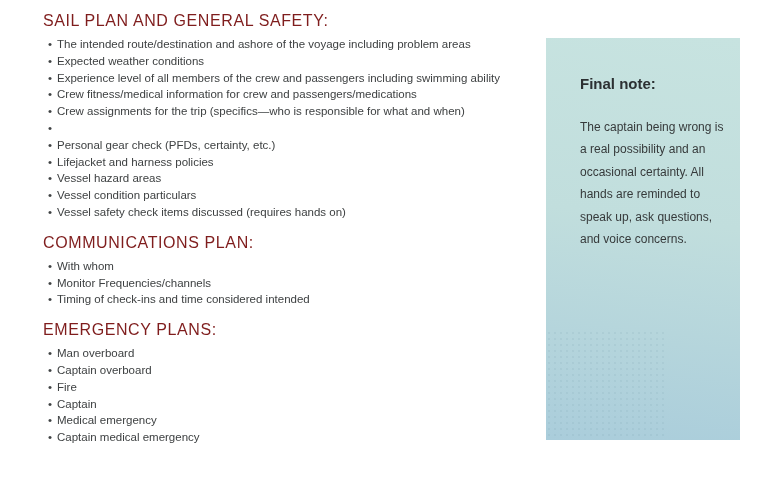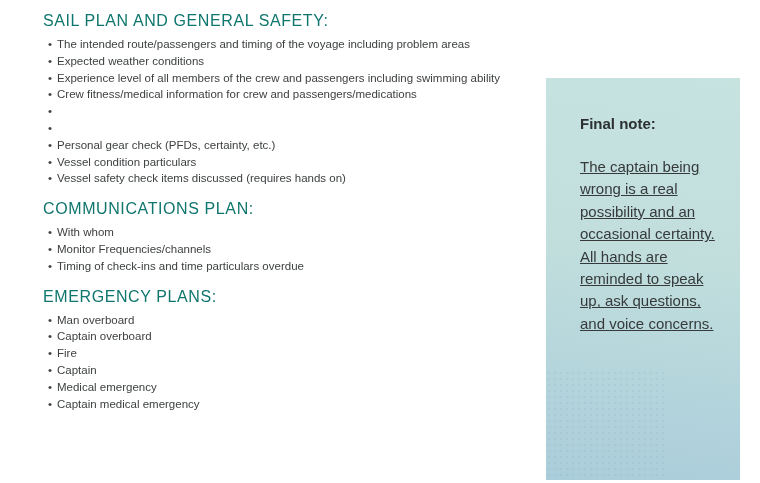--- a/index.html
+++ b/index.html
@@ -16,21 +16,21 @@
     position: absolute;
     left: 43px;
     top: 12px;
     width: 505px;
   }
   .section-heading {
     font-size: 16px;
     line-height: 18px;
     font-weight: 500;
     letter-spacing: 0.6px;
-    color: #0f766e;
+    color: #7f1d1d;
     margin-bottom: 6px;
   }
   ul.bullets {
     list-style: none;
     margin: 0 0 13px 0;
     padding: 0 0 0 5px;
   }
   ul.bullets li {
     font-size: 11.5px;
     line-height: 16.8px;
@@ -40,86 +40,86 @@
   .dot { display: inline-block; width: 9px; color: #3e4142; }
   .dot::before { content: "\2022"; font-size: 11.5px; }
   .note-box {
     position: absolute;
     left: 546px;
     top: 38px;
     width: 194px;
     height: 402px;
     background: linear-gradient(187deg, #c7e3e0 0%, #c1dedd 45%, #aacddb 100%);
     padding: 37px 14px 0 34px;
-    margin-top: 40px;
   }
   .note-box .texture {
     position: absolute;
     left: 0; bottom: 0;
     width: 120px; height: 110px;
     background-image: radial-gradient(rgba(110,150,165,0.28) 0.8px, transparent 1px);
     background-size: 6px 6px;
     opacity: 0.45;
     pointer-events: none;
   }
   .note-title {
     font-size: 15px;
     font-weight: bold;
     color: #2c3032;
     margin-bottom: 24px;
   }
   .note-body {
-    font-size: 15px;
+    font-size: 12px;
     line-height: 22.4px;
     color: #363a3b;
-    text-decoration: underline;
   }
 </style>
 </head>
 <body>
 
 <div class="slide">
 
   <div class="main">
 
     <section>
       <h2 class="section-heading">SAIL PLAN AND GENERAL SAFETY:</h2>
       <ul class="bullets">
 
-          <li><span class="dot"></span><span>The intended route/passengers and timing of the voyage including problem areas</span></li>
+          <li><span class="dot"></span><span>The intended route/destination and ashore of the voyage including problem areas</span></li>
 
           <li><span class="dot"></span><span>Expected weather conditions</span></li>
 
           <li><span class="dot"></span><span>Experience level of all members of the crew and passengers including swimming ability</span></li>
 
           <li><span class="dot"></span><span>Crew fitness/medical information for crew and passengers/medications</span></li>
 
-          <li><span class="dot"></span></li>
+          <li><span class="dot"></span><span>Crew assignments for the trip (specifics—who is responsible for what and when)</span></li>
 
           <li><span class="dot"></span></li>
 
           <li><span class="dot"></span><span>Personal gear check (PFDs, certainty, etc.)</span></li>
 
+          <li><span class="dot"></span><span>Lifejacket and harness policies</span></li>
 
+          <li><span class="dot"></span><span>Vessel hazard areas</span></li>
 
           <li><span class="dot"></span><span>Vessel condition particulars</span></li>
 
           <li><span class="dot"></span><span>Vessel safety check items discussed (requires hands on)</span></li>
         </ul>
     </section>
 
     <section>
       <h2 class="section-heading">COMMUNICATIONS PLAN:</h2>
       <ul class="bullets">
 
           <li><span class="dot"></span><span>With whom</span></li>
 
           <li><span class="dot"></span><span>Monitor Frequencies/channels</span></li>
 
-          <li><span class="dot"></span><span>Timing of check-ins and time particulars overdue</span></li>
+          <li><span class="dot"></span><span>Timing of check-ins and time considered intended</span></li>
 
         </ul>
     </section>
 
     <section>
       <h2 class="section-heading">EMERGENCY PLANS:</h2>
       <ul class="bullets">
 
           <li><span class="dot"></span><span>Man overboard</span></li>
 

